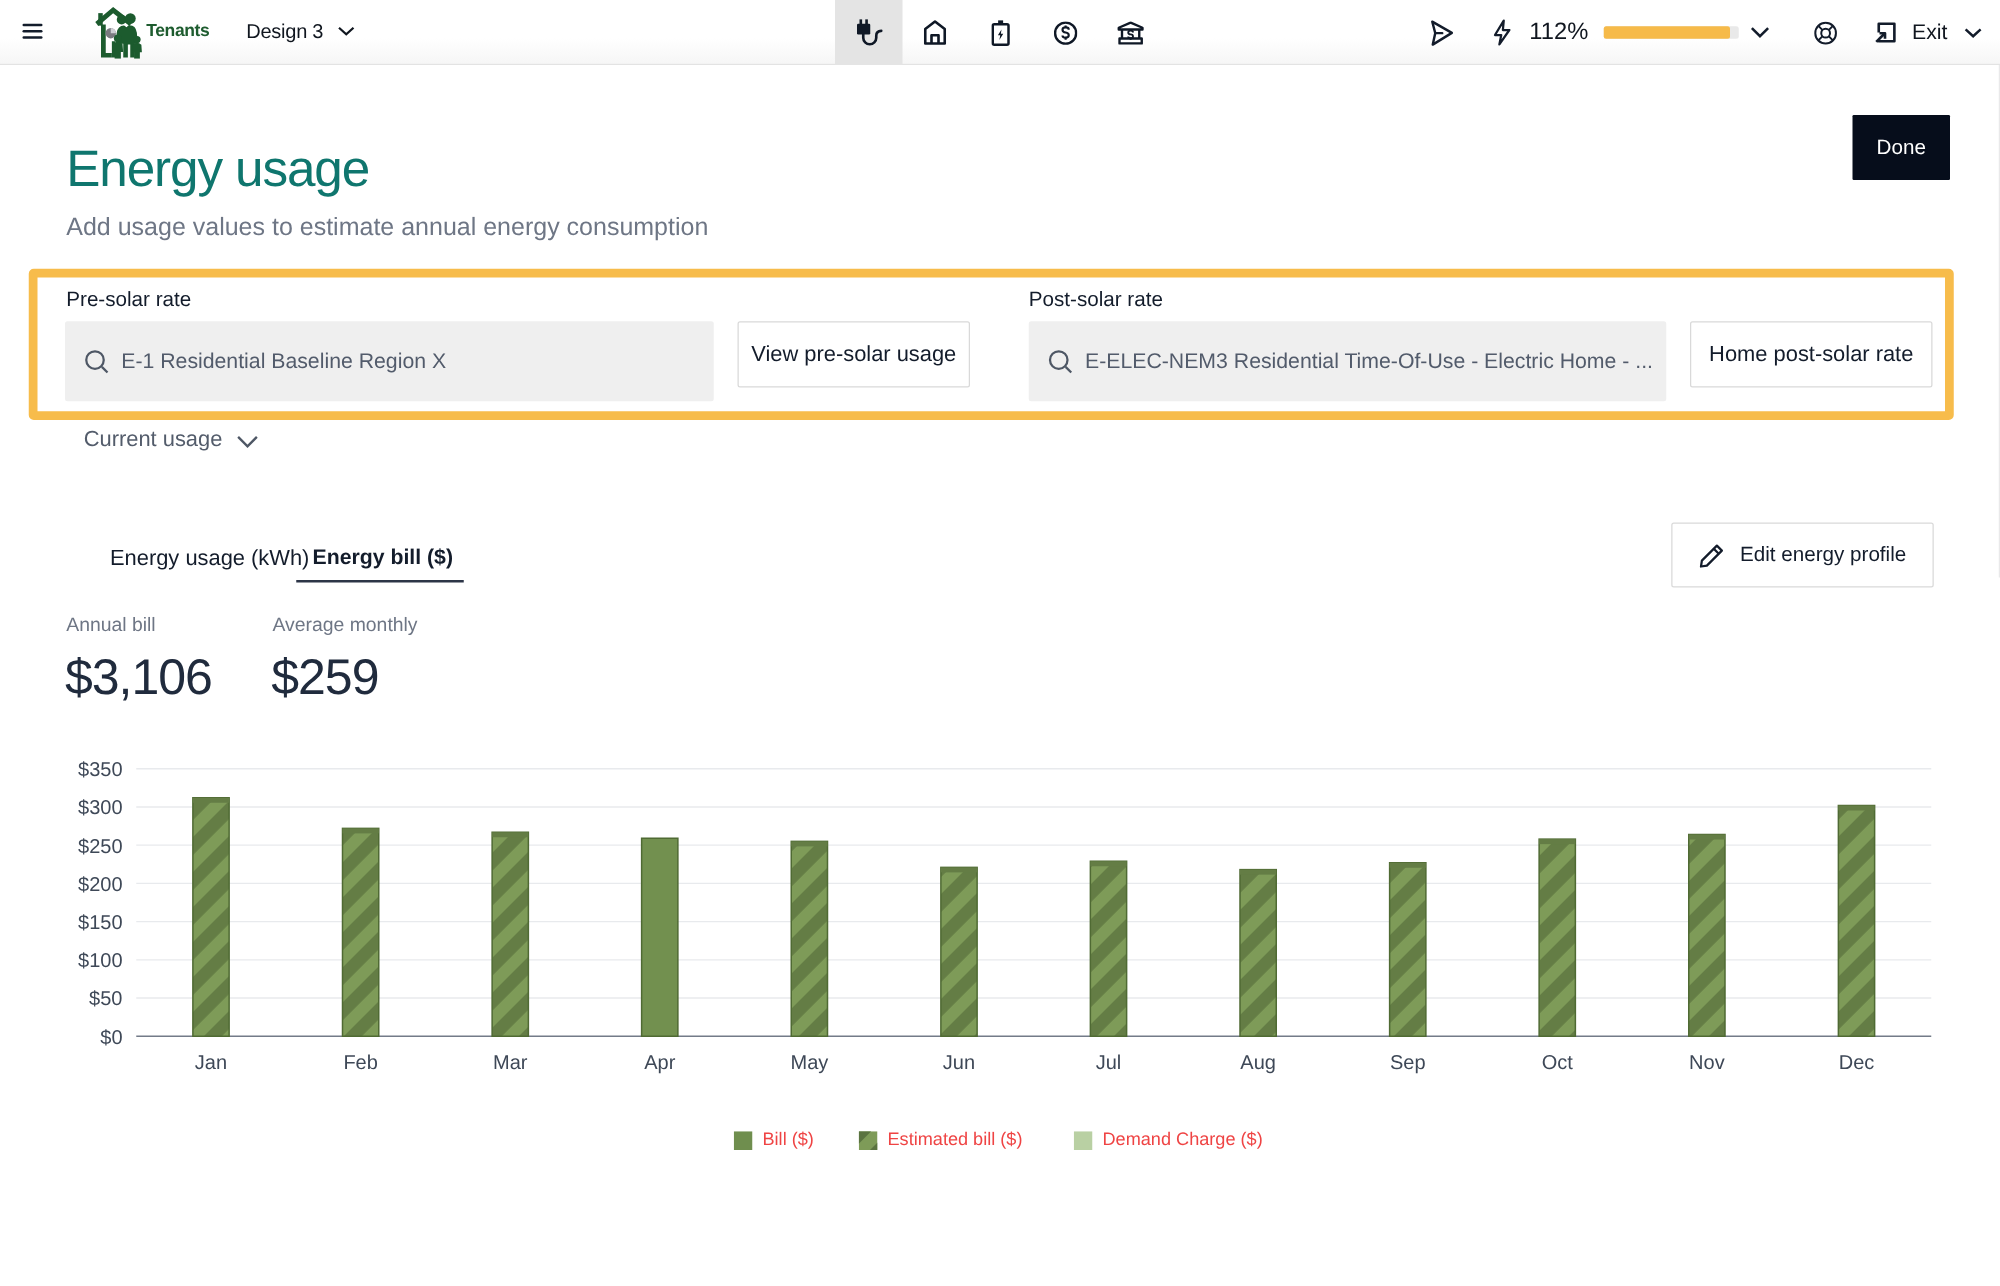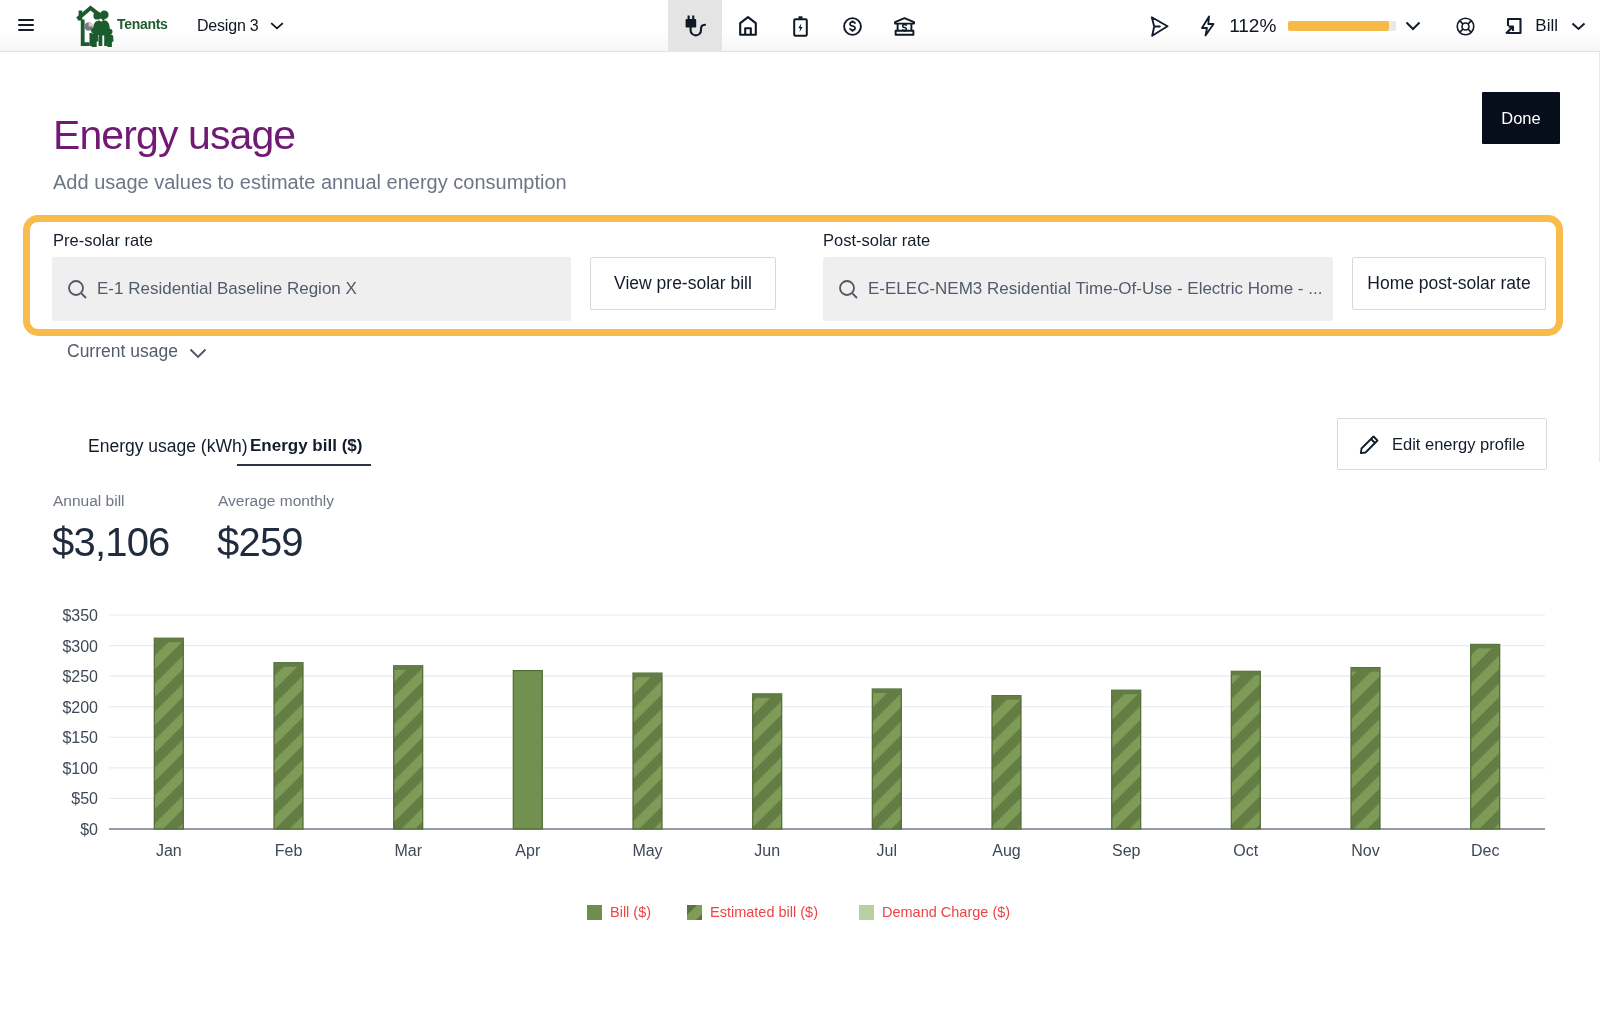--- a/index.html
+++ b/index.html
@@ -15,25 +15,25 @@
 .design svg { position:relative; top:-1px; margin-left:11px; }
 .nav-icons { position:absolute; left:668px; top:0; height:52px; display:flex; }
 .nav-tile { width:52px; height:52px; display:flex; align-items:center; justify-content:center; }
 .nav-tile.active { background:#e4e4e4; width:54px; }
 .hdr-right { position:absolute; right:0; top:0; height:52px; display:flex; align-items:center; }
 .pct { font-size:19px; color:#10161f; }
 .track { width:108px; height:10px; background:#e9e9e9; border-radius:2px; position:relative; }
 .fill { position:absolute; left:0px; top:0px; height:10px; width:101px; background:#f6ba49; border-radius:2px; }
 .exit-label { font-size:17px; color:#10161f; }
 
-.h1 { position:absolute; left:53px; top:112px; font-size:41px; font-weight:500; color:#701a75; letter-spacing:-0.9px; }
+.h1 { position:absolute; left:53px; top:112px; font-size:41px; font-weight:500; color:#0f766e; letter-spacing:-0.9px; }
 .sub { position:absolute; left:53px; top:171px; font-size:20px; color:#6e7685; }
 .done { position:absolute; left:1482px; top:92px; width:78px; height:52px; background:#060d1b; color:#fff; font-size:16.5px; display:flex; align-items:center; justify-content:center; border-radius:1px; }
 
-.rates { position:absolute; left:23px; top:215px; width:1540px; height:121px; border:7px solid #f7bc4b; border-radius:15px; background:#fff; }
+.rates { position:absolute; left:23px; top:215px; width:1540px; height:121px; border:7px solid #f7bc4b; border-radius:4px; background:#fff; }
 .rate-label { position:absolute; top:9px; font-size:16.5px; color:#131c2b; font-weight:500; }
 .rate-input { position:absolute; top:35px; height:64px; background:#efefef; border-radius:2px; display:flex; align-items:center; color:#525b6b; font-size:17px; }
 .rate-input svg { margin:0 9px 0 15px; flex:none; }
 .rate-input span { white-space:nowrap; overflow:hidden; }
 .rate-btn { position:absolute; top:35px; height:53px; background:#fff; border:1px solid #d9d9d9; border-radius:2px; display:flex; align-items:center; justify-content:center; font-size:17.5px; color:#131c2b; font-weight:500; }
 
 .current { position:absolute; left:67px; top:341px; font-size:17.5px; color:#535c6b; }
 .current svg { position:relative; top:2px; margin-left:11px; }
 
 .tab1 { position:absolute; left:67px; top:436px; font-size:17.5px; color:#131c2b;margin-left:21px; }
@@ -138,42 +138,42 @@
     <svg width="19" height="19" viewBox="0 0 26 26" fill="none" stroke="#131c2b" stroke-width="2.2" style="margin-left:35px">
       <circle cx="13" cy="13" r="11.3"></circle>
       <circle cx="13" cy="13" r="4.8"></circle>
       <path d="M9.7 9.7 L5.3 5.3 M16.3 9.7 L20.7 5.3 M16.3 16.3 L20.7 20.7 M9.7 16.3 L5.3 20.7"></path>
     </svg>
     <svg width="17" height="18" viewBox="0 0 17 18" fill="none" stroke="#131c2b" stroke-width="2.1" style="margin-left:30px">
       <path d="M3 9 L3 2 L15.5 2 L15.5 16 L3 16 L3 15" stroke-linejoin="round"></path>
       <path d="M1 16.5 L7.5 10"></path>
       <path d="M3.6 9.6 L8 9.6 L8 14" stroke-linejoin="round"></path>
     </svg>
-    <div class="exit-label" style="margin-left:13px">Bill</div>
+    <div class="exit-label" style="margin-left:13px">Exit</div>
     <svg width="15" height="9" viewBox="0 0 15 9" fill="none" stroke="#131c2b" stroke-width="2" style="margin-left:13px; margin-right:14px">
       <path d="M1.5 1.5 L7.5 7 L13.5 1.5"></path>
     </svg>
   </div>
 </header>
 <div style="position:absolute; right:0px; top:52px; width:1.5px; height:410px; background:#e9e9ea;"></div>
 
 <div class="h1">Energy usage</div>
 <div class="sub">Add usage values to estimate annual energy consumption</div>
 <div class="done">Done</div>
 
 <div class="rates">
   <div class="rate-label" style="left:23px">Pre-solar rate</div>
   <div class="rate-input" style="left:22px; width:519px">
     <svg width="21" height="21" viewBox="0 0 21 21" fill="none" stroke="#4e5765" stroke-width="1.8">
         <circle cx="9" cy="9" r="7"></circle>
         <path d="M14.5 14.5 L19 19"></path>
       </svg>
     <span>E-1 Residential Baseline Region X</span>
   </div>
-  <div class="rate-btn" style="left:560px; width:186px">View pre-solar bill</div>
+  <div class="rate-btn" style="left:560px; width:186px">View pre-solar usage</div>
   <div class="rate-label" style="left:793px">Post-solar rate</div>
   <div class="rate-input" style="left:793px; width:510px">
     <svg width="21" height="21" viewBox="0 0 21 21" fill="none" stroke="#4e5765" stroke-width="1.8">
         <circle cx="9" cy="9" r="7"></circle>
         <path d="M14.5 14.5 L19 19"></path>
       </svg>
     <span>E-ELEC-NEM3 Residential Time-Of-Use - Electric Home -&nbsp;...</span>
   </div>
   <div class="rate-btn" style="left:1322px; width:194px">Home post-solar rate</div>
 </div>

